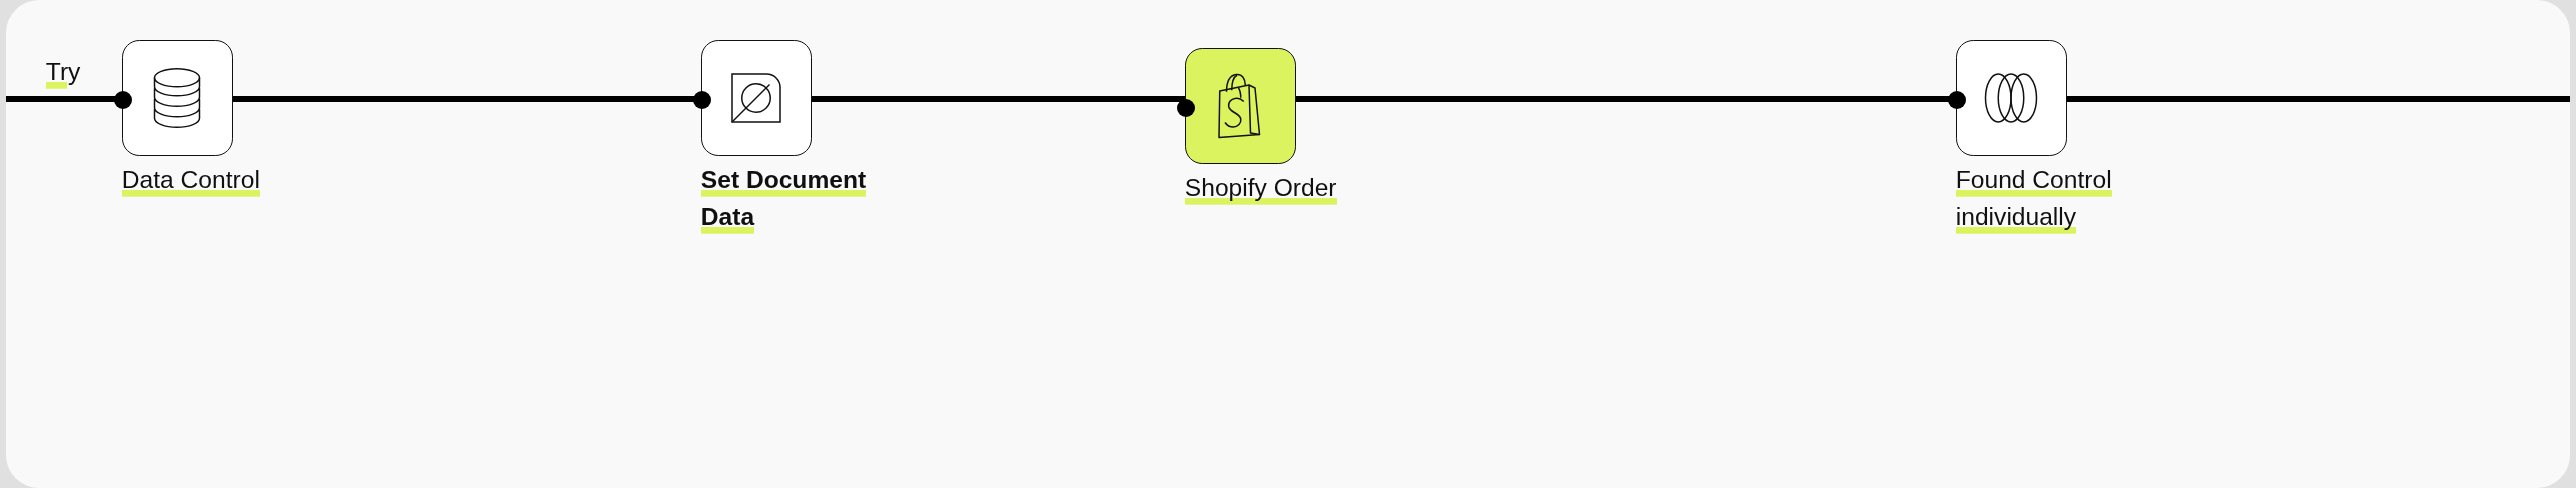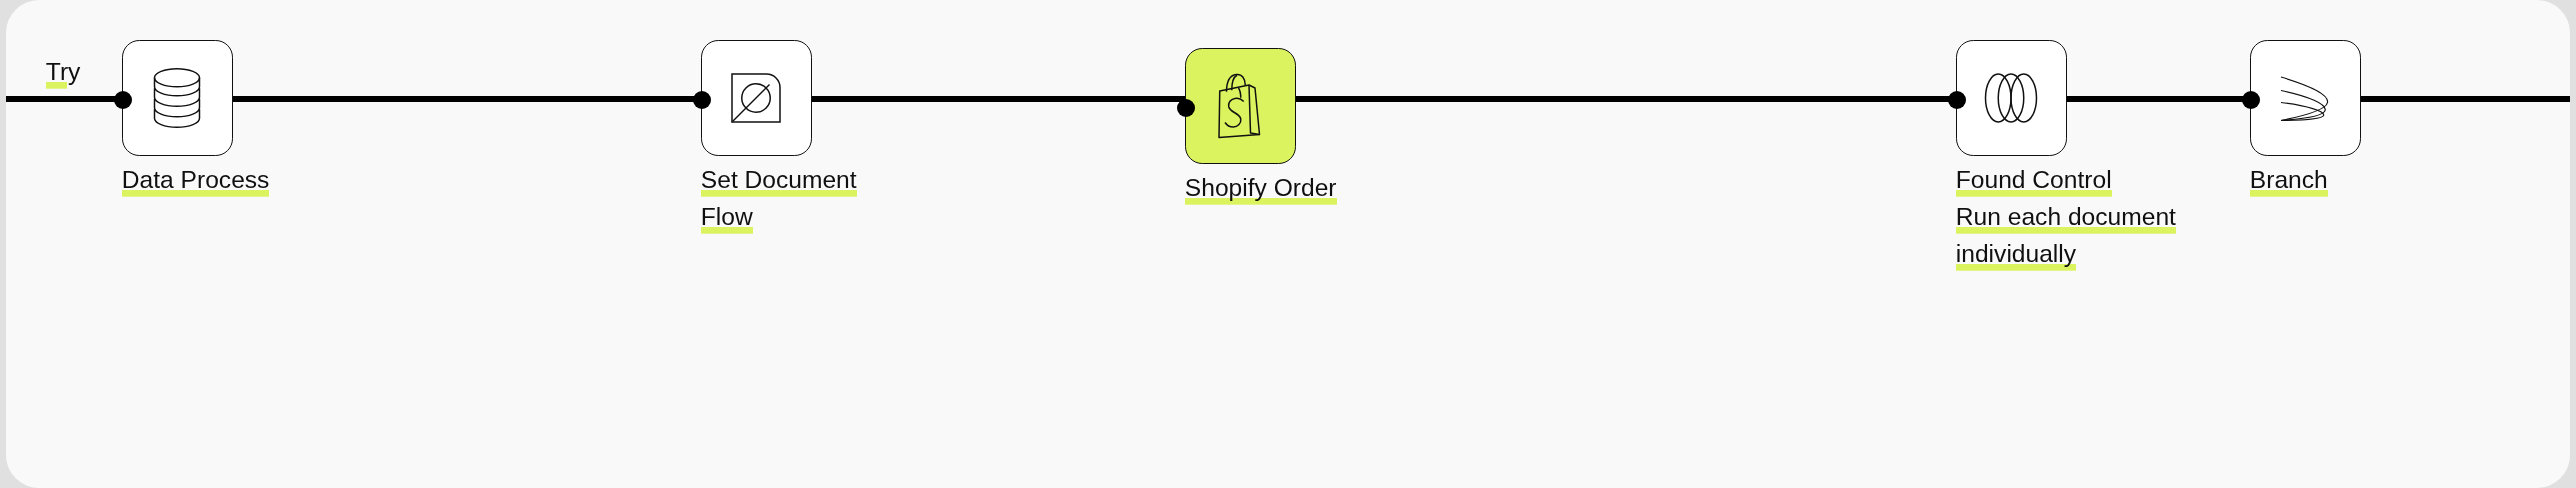--- a/index.html
+++ b/index.html
@@ -140,38 +140,38 @@
         <g fill="none" stroke="#111" stroke-width="2">
           <ellipse cx="50" cy="23" rx="30" ry="12"></ellipse>
           <path d="M20 23 v12 a30 12 0 0 0 60 0 v-12"></path>
           <path d="M20 37 v12 a30 12 0 0 0 60 0 v-12"></path>
           <path d="M20 51 v12 a30 12 0 0 0 60 0 v-12"></path>
           <path d="M20 65 v12 a30 12 0 0 0 60 0 v-12"></path>
         </g>
       </svg>
     </div>
     <div class="node-labels">
-      <span class="label-line">Data Process</span>
-    </div>
-  </div>
-
-  <div class="node" style="left:695px;">
+      <span class="label-line">Data Control</span>
+    </div>
+  </div>
+
+  <div class="node" style="left:695px;font-weight:bold;">
     <div class="node-box">
       <div class="node-dot"></div>
       <svg class="node-icon" viewBox="0 0 100 100">
         <g fill="none" stroke="#111" stroke-width="2">
           <path d="M18 18 H64 a18 18 0 0 1 18 18 V82 H18 Z"></path>
           <circle cx="50" cy="50" r="19"></circle>
           <line x1="18" y1="82" x2="68" y2="32"></line>
         </g>
       </svg>
     </div>
     <div class="node-labels">
       <span class="label-line">Set Document</span>
-      <span class="label-line">Flow</span>
+      <span class="label-line">Data</span>
     </div>
   </div>
 
   <div class="node" style="left:1179px;margin-top:8px;">
     <div class="node-box accent">
       <div class="node-dot"></div>
       <svg class="node-icon" viewBox="0 0 100 100">
         <g fill="none" stroke="#111" stroke-width="2" stroke-linejoin="round">
           <path d="M23 30 L62 22 L70 26 L76 88 L22 92 Z"></path>
           <path d="M62 22 L64 86 L76 88"></path>
@@ -193,35 +193,19 @@
       <svg class="node-icon" viewBox="0 0 100 100">
         <g fill="none" stroke="#111" stroke-width="2">
           <ellipse cx="33" cy="50" rx="17" ry="32"></ellipse>
           <ellipse cx="50" cy="50" rx="17" ry="32"></ellipse>
           <ellipse cx="67" cy="50" rx="17" ry="32"></ellipse>
         </g>
       </svg>
     </div>
     <div class="node-labels" style="left:479px;">
       <span class="label-line">Found Control</span>
-      <span class="label-line">Run each document</span>
       <span class="label-line">individually</span>
     </div>
   </div>
 
-  <div class="node" style="left:2244px;">
-    <div class="node-box">
-      <div class="node-dot"></div>
-      <svg class="node-icon" viewBox="0 0 100 100">
-        <g fill="none" stroke="#111" stroke-width="1.6">
-          <path d="M18 22 C58 34 82 46 80 56 C78 66 48 74 18 80"></path>
-          <path d="M18 40 C56 48 78 58 77 66 C76 74 46 78 18 80"></path>
-          <path d="M18 56 C54 60 76 68 75 73 C74 78 44 80 18 80"></path>
-        </g>
-      </svg>
-    </div>
-    <div class="node-labels">
-      <span class="label-line">Branch</span>
-    </div>
-  </div>
 
 </div>
 
 
 </body></html>

